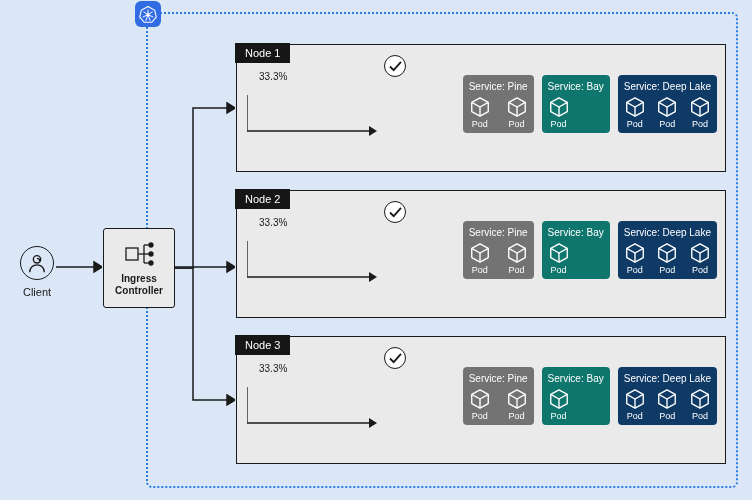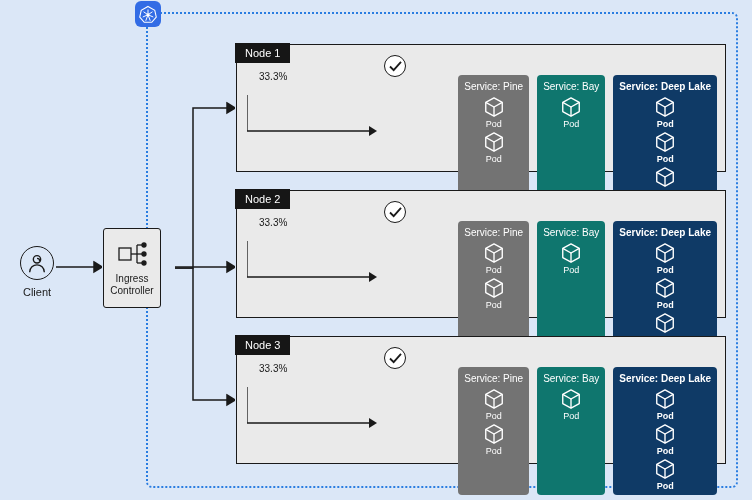--- a/index.html
+++ b/index.html
@@ -5,38 +5,38 @@
 *{box-sizing:border-box;margin:0;padding:0;}
 body{font-family:Arial,Helvetica,sans-serif;font-size:11px;color:#1a1a1a;background:#fff;width:752px;height:500px;position:relative;overflow:hidden;}
 .bg{position:absolute;left:0;top:0;width:752px;height:500px;background:#dbe7f7;}
 .cluster{position:absolute;left:146px;top:12px;width:592px;height:476px;border:2px dotted #2a7de1;border-radius:6px;}
 .k8s{position:absolute;left:-13px;top:-13px;width:26px;height:26px;background:#326ce5;border-radius:6px;display:flex;align-items:center;justify-content:center;}
 .k8s svg{width:18px;height:18px;}
 .cluster-title{position:absolute;left:40px;top:16px;font-size:12px;font-weight:bold;}
 .client{position:absolute;left:20px;top:246px;text-align:center;}
 .client-icon{width:34px;height:34px;border:1.5px solid #1a1a1a;border-radius:50%;display:flex;align-items:center;justify-content:center;margin:0 auto 6px;}
 .client-icon svg{width:22px;height:22px;}
-.ingress{position:absolute;left:103px;top:228px;width:58px;height:80px;border:1.5px solid #1a1a1a;background:#eaeaea;border-radius:3px;text-align:center;}
+.ingress{position:absolute;left:103px;top:228px;width:72px;height:80px;border:1.5px solid #1a1a1a;background:#eaeaea;border-radius:3px;text-align:center;font-weight:bold;}
 .ingress-icon{margin:10px auto 4px;width:30px;height:30px;}
 .ingress-label{font-size:10px;line-height:12px;}
 .node{position:absolute;left:236px;width:490px;height:128px;border:1.5px solid #1a1a1a;background:#eaeaea;}
 .n1{top:44px;padding-left:44px;} .n2{top:190px;} .n3{top:336px;}
 .node-tab{position:absolute;left:-2px;top:-2px;background:#161616;color:#fff;padding:4px 10px;font-size:11px;}
 .split{position:absolute;left:22px;top:26px;font-size:10px;}
 .arrow-in{position:absolute;left:10px;top:46px;width:130px;height:50px;}
 .check{position:absolute;left:147px;top:10px;width:22px;height:22px;background:#fff;border:1.5px solid #1a1a1a;border-radius:50%;display:flex;align-items:center;justify-content:center;}
 .check svg{width:13px;height:11px;}
 .services{position:absolute;right:8px;top:30px;display:flex;gap:8px;}
 .svc{border-radius:4px;padding:6px 6px 4px;text-align:center;color:#fff;}
 .svc-title{font-size:10px;margin-bottom:4px;white-space:nowrap;}
-.pods{display:flex;gap:2px;justify-content:center;flex-direction:column;}
+.pods{display:flex;gap:8px;justify-content:space-between;}
 .pod{display:flex;flex-direction:column;align-items:center;}
 .pod svg{width:22px;height:22px;}
 .pod-label{font-size:9px;margin-top:1px;}
-.pine{background:#737373;} .bay{background:#0f766e;} .deep{background:#0f3a66;font-weight:bold;}
+.pine{background:#737373;} .bay{background:#0f766e;} .deep{background:#0f3a66;}
 .conn{position:absolute;stroke:#1a1a1a;fill:none;stroke-width:1.5;}
 </style>
 </head>
 <body>
 
 <div class="bg"></div>
 
 <div class="cluster">
   <div class="k8s">
     <svg viewBox="0 0 24 24">

